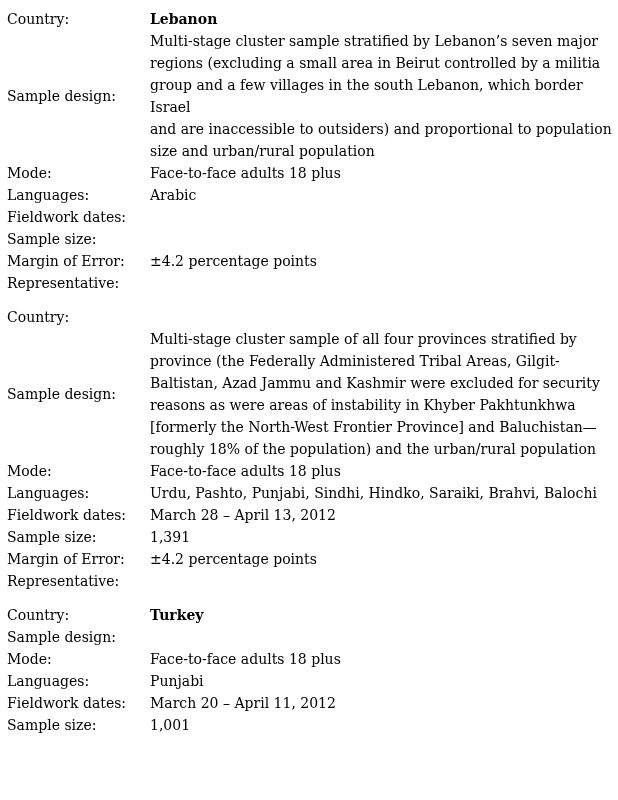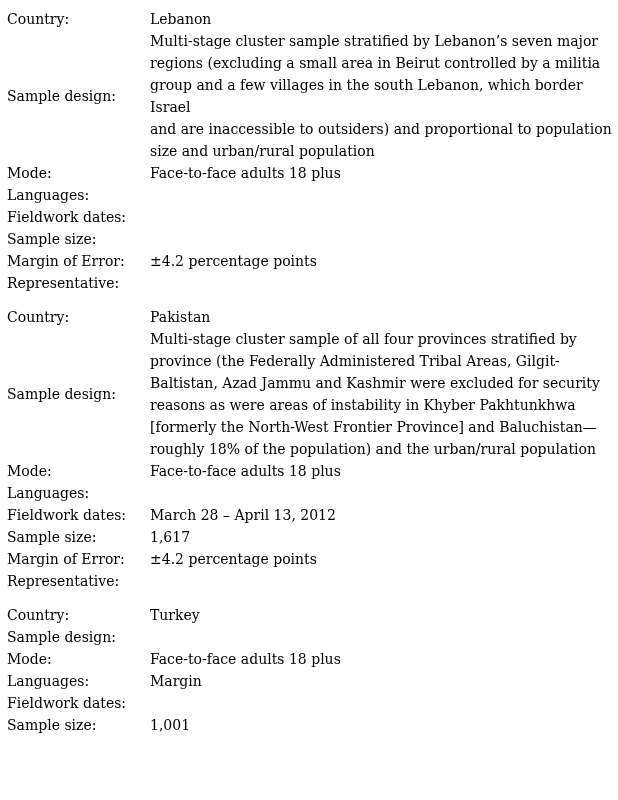--- a/index.html
+++ b/index.html
@@ -30,21 +30,21 @@
   }
   .label {
     width: 143px;
     flex: 0 0 143px;
   }
   .value {
     flex: 1 1 auto;
     white-space: pre-line;
   }
   .country-value {
-    font-weight: normal;
+    font-weight: bold;
   }
 </style>
 </head>
 <body>
 
 <div class="page">
 
   <div class="section">
     <div class="row">
       <div class="label">Country:</div>
@@ -57,64 +57,65 @@
 group and a few villages in the south Lebanon, which border Israel
 and are inaccessible to outsiders) and proportional to population
 size and urban/rural population</div>
     </div>
     <div class="row">
       <div class="label">Mode:</div>
       <div class="value">Face-to-face adults 18 plus</div>
     </div>
     <div class="row">
       <div class="label">Languages:</div>
+      <div class="value">Arabic</div>
     </div>
     <div class="row">
       <div class="label">Fieldwork dates:</div>
     </div>
     <div class="row">
       <div class="label">Sample size:</div>
     </div>
     <div class="row">
       <div class="label">Margin of Error:</div>
       <div class="value">±4.2 percentage points</div>
     </div>
     <div class="row">
       <div class="label">Representative:</div>
     </div>
   </div>
 
   <div class="section">
     <div class="row">
       <div class="label">Country:</div>
-      <div class="value country-value">Pakistan</div>
     </div>
     <div class="row">
       <div class="label">Sample design:</div>
       <div class="value">Multi-stage cluster sample of all four provinces stratified by
 province (the Federally Administered Tribal Areas, Gilgit-
 Baltistan, Azad Jammu and Kashmir were excluded for security
 reasons as were areas of instability in Khyber Pakhtunkhwa
 [formerly the North-West Frontier Province] and Baluchistan—
 roughly 18% of the population) and the urban/rural population</div>
     </div>
     <div class="row">
       <div class="label">Mode:</div>
       <div class="value">Face-to-face adults 18 plus</div>
     </div>
     <div class="row">
       <div class="label">Languages:</div>
+      <div class="value">Urdu, Pashto, Punjabi, Sindhi, Hindko, Saraiki, Brahvi, Balochi</div>
     </div>
     <div class="row">
       <div class="label">Fieldwork dates:</div>
       <div class="value">March 28 – April 13, 2012</div>
     </div>
     <div class="row">
       <div class="label">Sample size:</div>
-      <div class="value">1,617</div>
+      <div class="value">1,391</div>
     </div>
     <div class="row">
       <div class="label">Margin of Error:</div>
       <div class="value">±4.2 percentage points</div>
     </div>
     <div class="row">
       <div class="label">Representative:</div>
     </div>
   </div>
 
@@ -125,24 +126,25 @@
     </div>
     <div class="row">
       <div class="label">Sample design:</div>
     </div>
     <div class="row">
       <div class="label">Mode:</div>
       <div class="value">Face-to-face adults 18 plus</div>
     </div>
     <div class="row">
       <div class="label">Languages:</div>
-      <div class="value">Margin</div>
+      <div class="value">Punjabi</div>
     </div>
     <div class="row">
       <div class="label">Fieldwork dates:</div>
+      <div class="value">March 20 – April 11, 2012</div>
     </div>
     <div class="row">
       <div class="label">Sample size:</div>
       <div class="value">1,001</div>
     </div>
 
   </div>
 
 </div>
 

